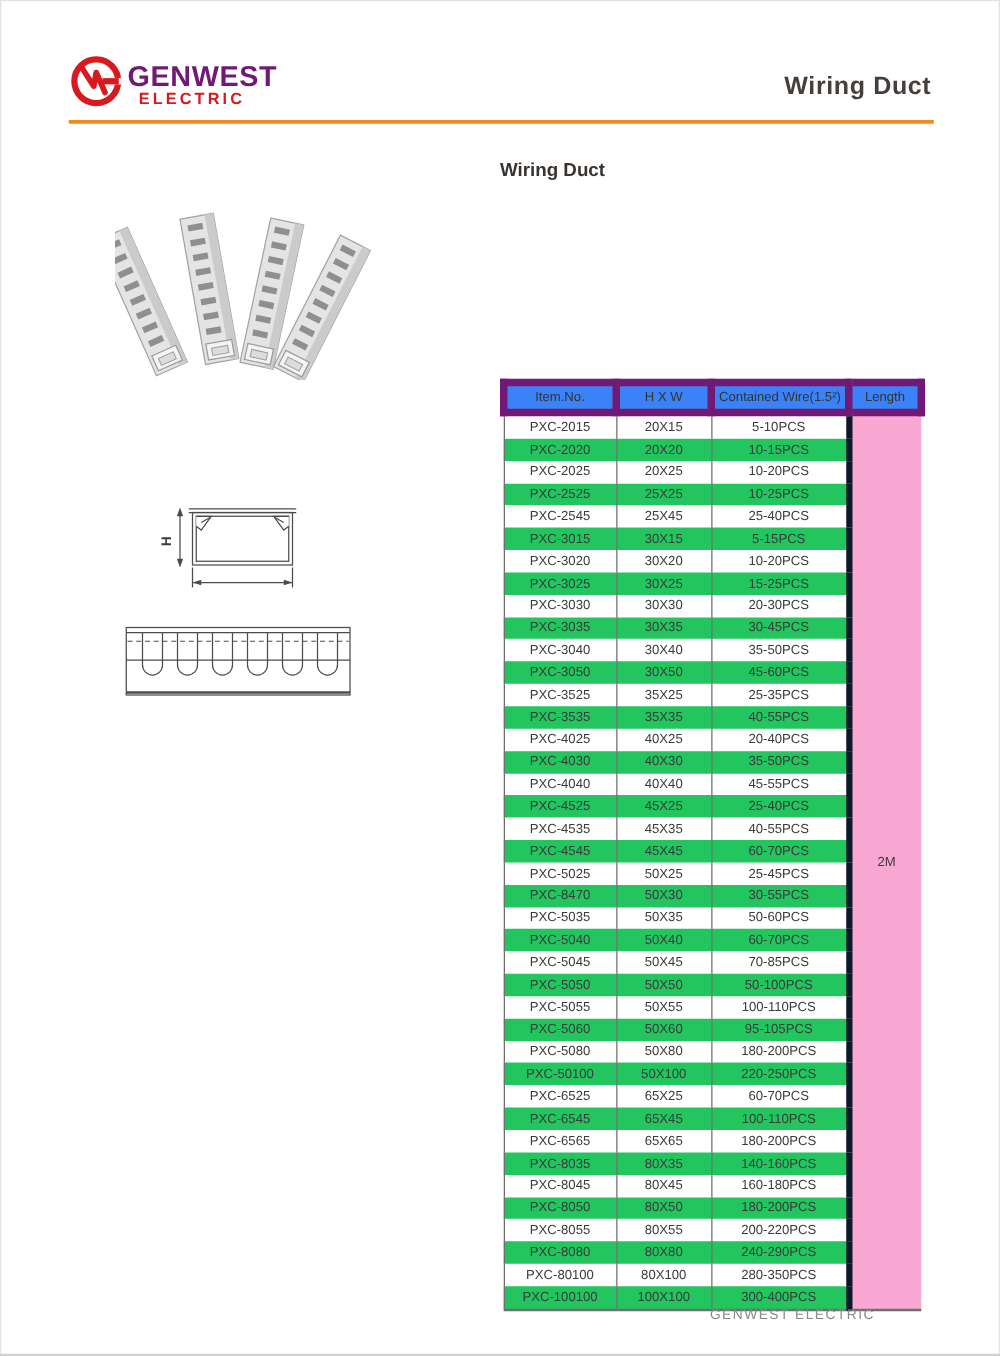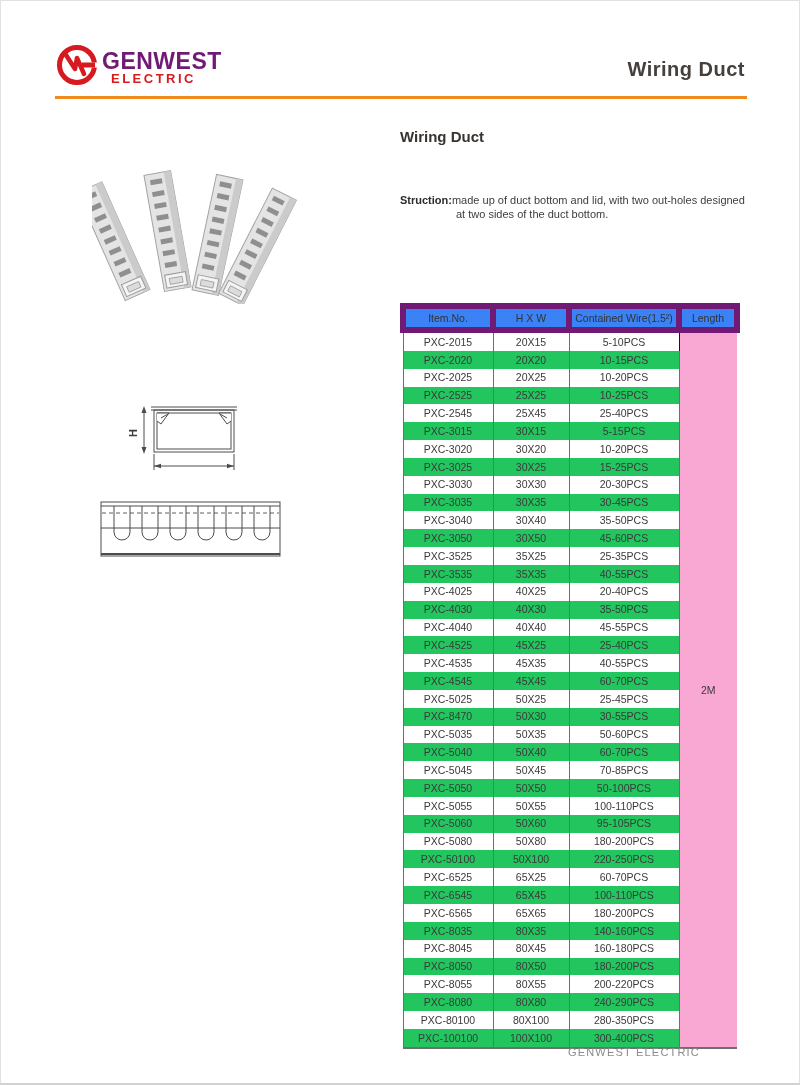--- a/index.html
+++ b/index.html
@@ -34,21 +34,21 @@
   
   .spec-table-wrap { position:absolute; left:400px; top:303px; }
   table.spec { border-collapse:collapse; table-layout:fixed; width:334px;
     font-size:10.5px; color:#3a3a3a; }
   table.spec col.c1 { width:90px; } table.spec col.c2 { width:76px; }
   table.spec col.c3 { width:110px; } table.spec col.c4 { width:58px; }
   table.spec th { background:#3b82f6; border:6px solid #701a75; font-weight:normal;
     height:18px; padding:0; line-height:1; color:#333; }
   table.spec td { border-left:1px solid #6e6e6e; text-align:center; padding:0;
     line-height:1; height:17.85px; }
-  table.spec td:nth-child(3) { border-right:1px solid #0f172a;margin-top:20px; }
+  table.spec td:nth-child(3) { border-right:5px solid #0f172a;margin-top:20px; }
   table.spec tr.alt td { background:#22c55e; }
   table.spec tbody tr:last-child td { border-bottom:2px solid #6e6e6e; }
   table.spec td.length-cell { background:#f9a8d4; border-right:none; border-bottom:2px solid #6e6e6e; }
 
   
   .footer-company { position:absolute; right:100px; top:1046px; font-size:11px;
     color:#8a8a8a; letter-spacing:1.2px; }
   .page-bottom-line { position:absolute; left:0; bottom:0; width:800px; height:2px; background:#d2d2d2; }
 </style>
 </head>
@@ -130,21 +130,20 @@
     <path d="M 154,8 V 34 A 8 8 0 0 0 170,34 V 8"></path>
     <line x1="1" y1="30" x2="180" y2="30"></line>
     <line x1="2" y1="15" x2="179" y2="15" stroke-dasharray="4 3" stroke-width="0.9"></line>
     <line x1="1" y1="56" x2="180" y2="56" stroke-width="2"></line>
   </g>
 </svg>
 
 <div class="section-title">Wiring Duct</div>
 
 <div class="spec-text">
-  <p class="para"><b>Struction:</b><span>made up of duct bottom and lid, with two out-holes designed at two sides of the duct bottom.</span></p>
 </div>
 
 <div class="spec-table-wrap">
   <table class="spec">
     <colgroup>
         <col class="c1">
         <col class="c2">
         <col class="c3">
         <col class="c4">
       </colgroup>

